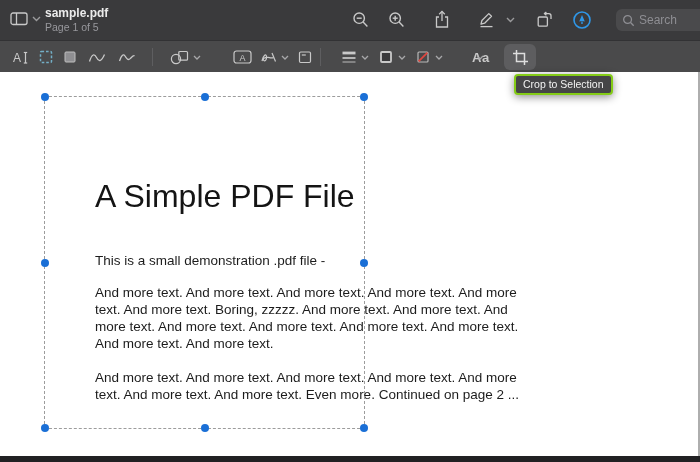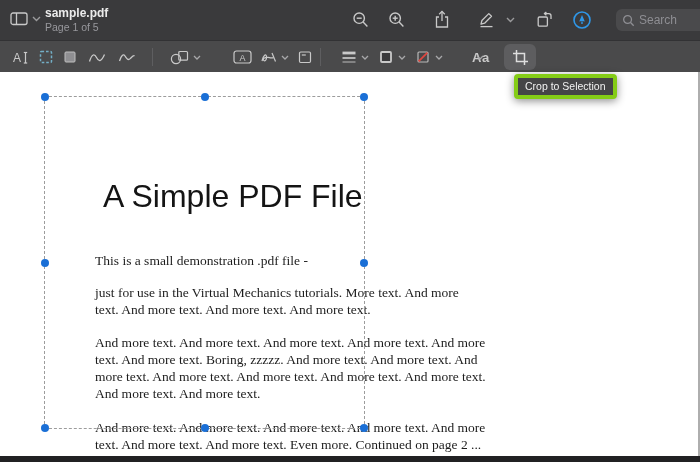--- a/index.html
+++ b/index.html
@@ -32,31 +32,31 @@
   .mt-item { position:absolute; top:0; height:32px; display:flex; align-items:center; cursor:default; }
   .mt-sep { position:absolute; top:7px; width:1px; height:18px; background:#5e5e60; }
   .crop-btn {
     position:absolute; left:504px; top:3px; width:32px; height:26px;
     background:#5d5d5f; border-radius:6px; display:flex; align-items:center; justify-content:center;
   }
   .aa-label { font-size:13px; color:#c9c9c9; font-weight:bold; letter-spacing:0.5px; }
   
   .tooltip {
     position:absolute; left:514px; top:74px; z-index:30;
-    background:#454547; border:4px solid #84cc16; border-radius:4px;
+    background:#454547; border:2px solid #84cc16; border-radius:4px;
     color:#f2f2f2; font-size:10.5px; padding:2px 7px 3px 7px;
     box-shadow:0 2px 8px rgba(0,0,0,0.45); white-space:nowrap;
   }
   
   .content { position:absolute; left:0; top:72px; width:700px; height:385px; background:#ffffff; }
   .right-edge { position:absolute; right:0; top:72px; width:2px; height:385px; background:#6b6b6b; opacity:0.55; }
   .bottom-strip { position:absolute; left:0; top:456px; width:700px; height:6px; background:#212123; }
   .doc-text { position:absolute; left:95px; top:106px; width:492px; color:#1c1c1c; }
-  .doc-text h1 { font-size:32px; font-weight:400; line-height:36px; color:#141414; margin:0 0 38px 8px; }
-  .doc-text p { font-size:13.5px; line-height:17px; white-space:pre-line;font-family:Liberation Serif, serif; }
+  .doc-text h1 { font-size:32px; font-weight:400; line-height:36px; color:#141414; margin:0 0 38px 0; }
+  .doc-text p { font-size:13.5px; line-height:17px; white-space:pre-line; }
   .doc-text p.p1 { margin-bottom:15px; }
   .doc-text p.p2 { margin-bottom:16px; }
   .doc-text p.p3 { margin-bottom:17px; }
   
   .selection {
     position:absolute; left:44px; top:96px; width:321px; height:333px;
     border:1px dashed #9c9c9c; z-index:10;
   }
   .handle {
     position:absolute; width:8px; height:8px; border-radius:50%;
@@ -337,22 +337,20 @@
       </span>
     </div>
   </div>
 
   <div class="tooltip">Crop to Selection</div>
 
   <div class="content">
     <div class="doc-text">
       <h1>A Simple PDF File</h1>
       <p class="p1">This is a small demonstration .pdf file -</p>
-      <p class="p2">just for use in the Virtual Mechanics tutorials. More text. And more
-text. And more text. And more text. And more text.</p>
       <p class="p3">And more text. And more text. And more text. And more text. And more
 text. And more text. Boring, zzzzz. And more text. And more text. And
 more text. And more text. And more text. And more text. And more text.
 And more text. And more text.</p>
       <p class="p4">And more text. And more text. And more text. And more text. And more
 text. And more text. And more text. Even more. Continued on page 2 ...</p>
     </div>
   </div>
 
   <div class="selection">

